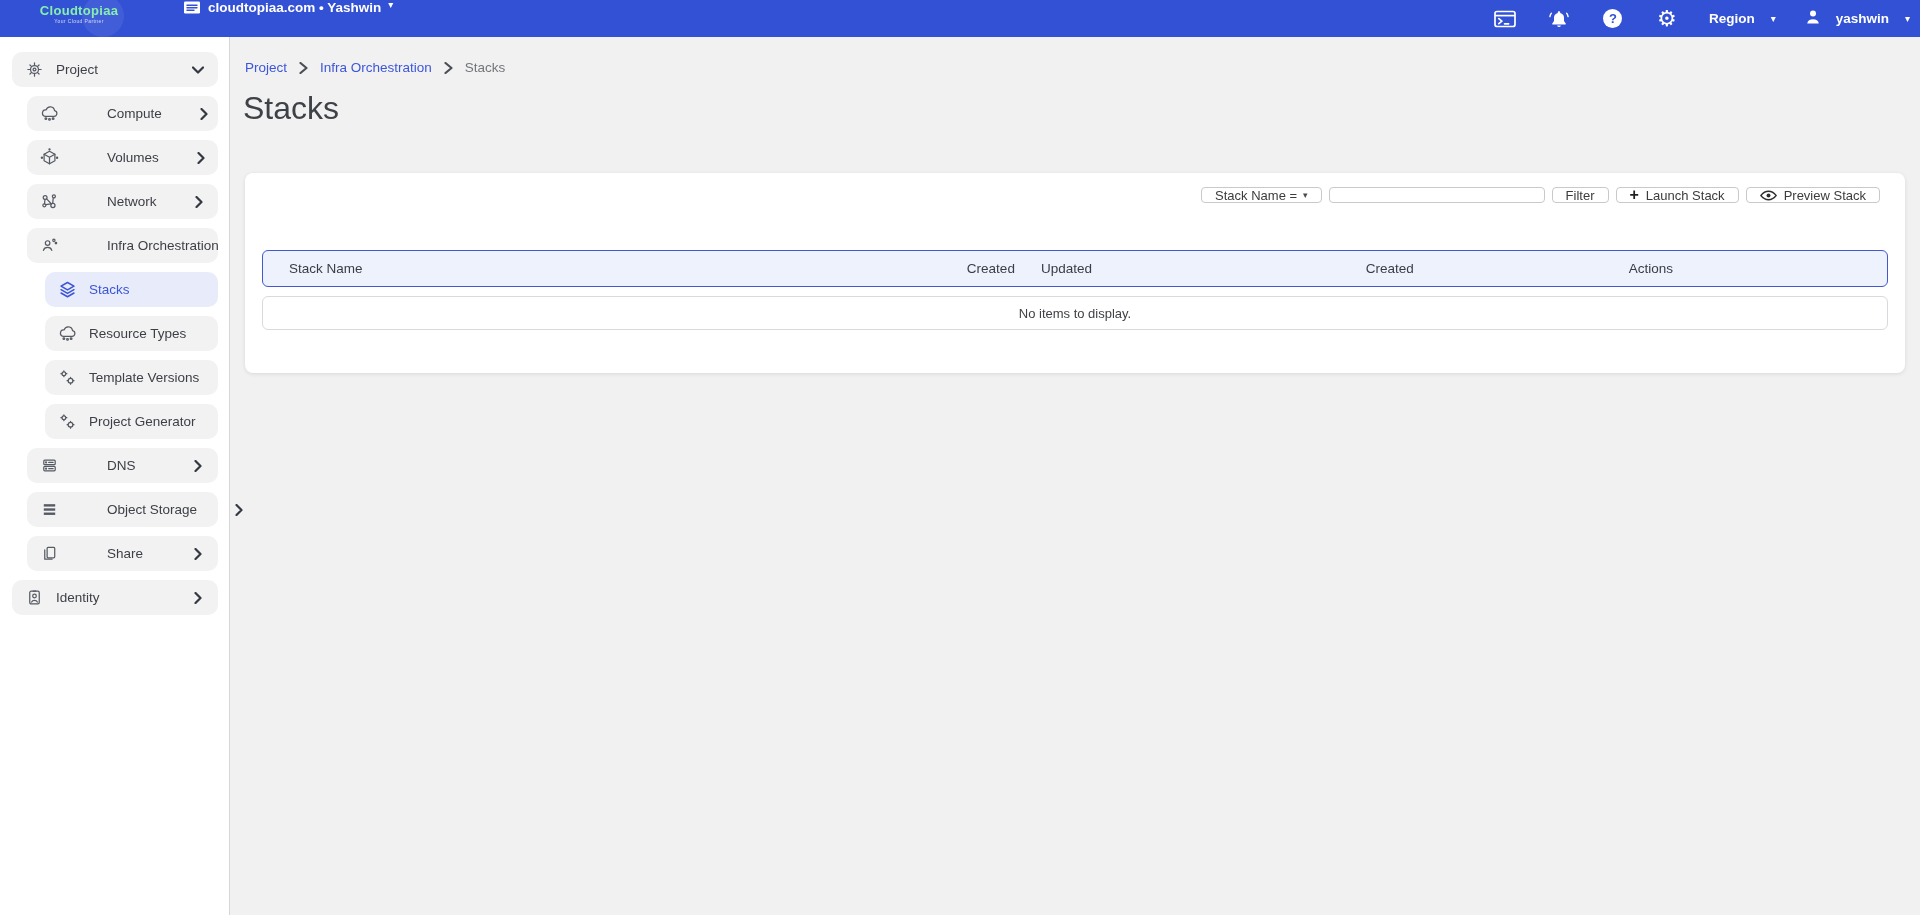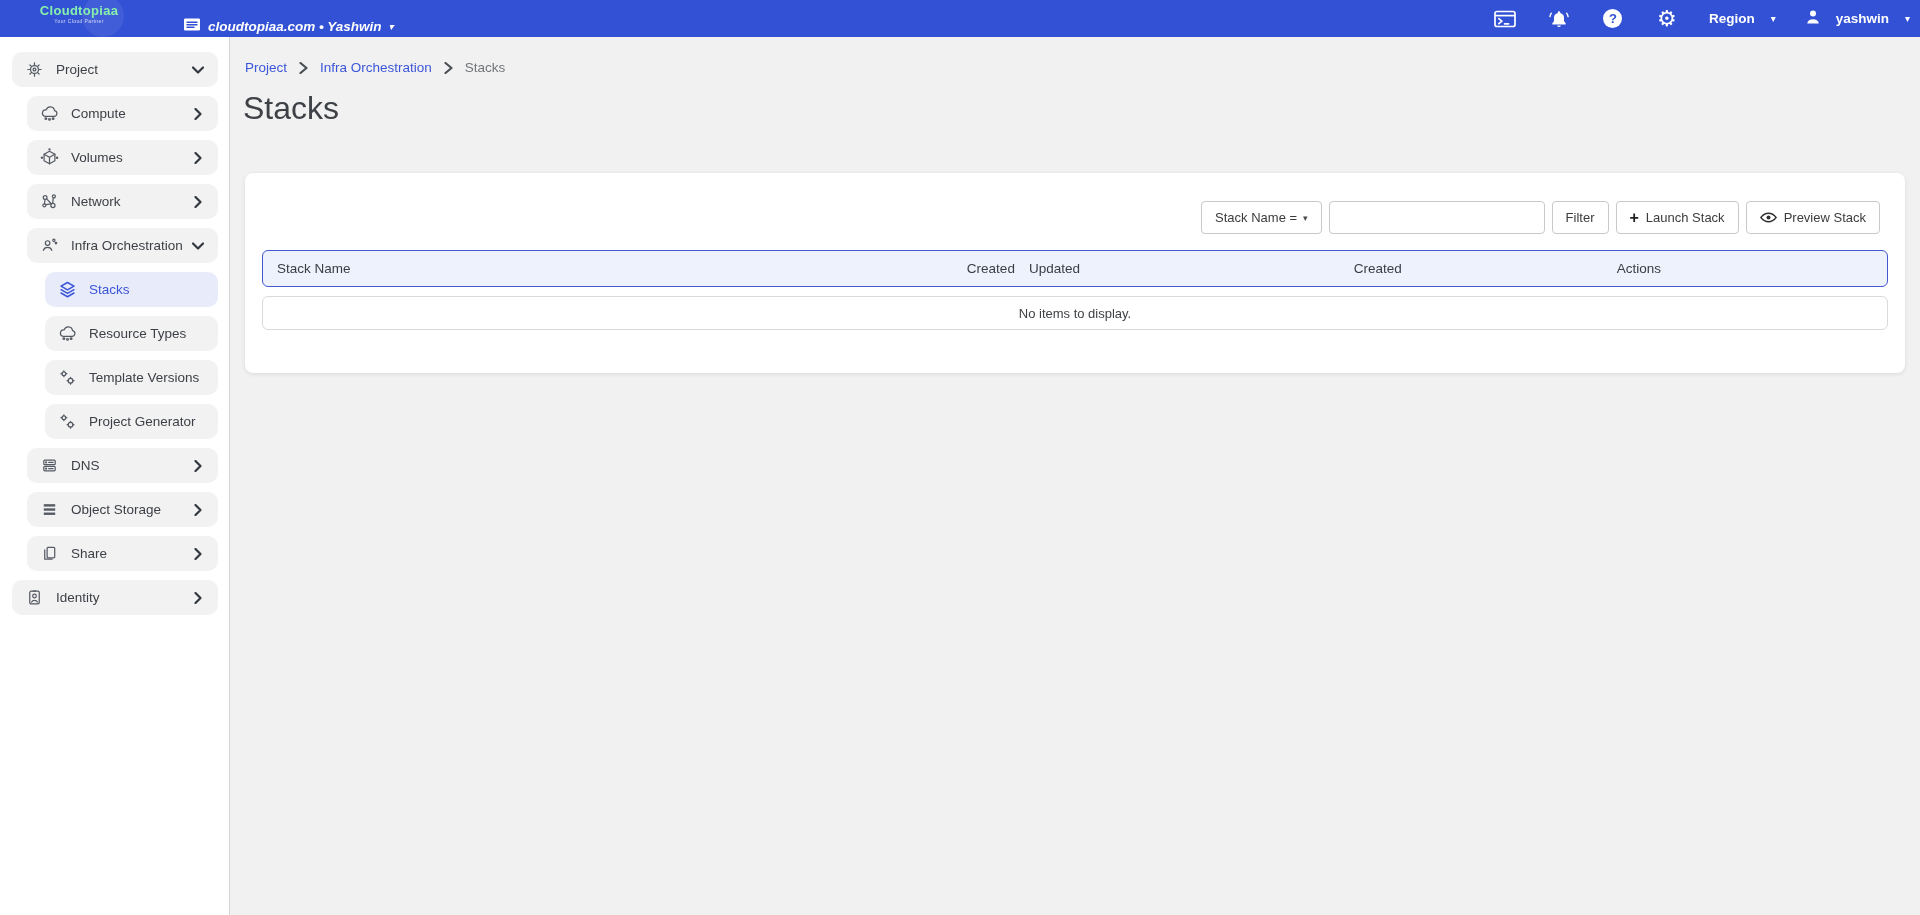--- a/index.html
+++ b/index.html
@@ -23,22 +23,22 @@
     cursor: pointer;
   }
   .logo-blob {
     position: absolute; left: 58px; top: -8px; width: 42px; height: 42px;
     border-radius: 50%; background: rgba(255,255,255,0.07);
   }
   .logo-name { color: #86efac; font-weight: 700; font-size: 13px; letter-spacing: .3px; position: relative; }
   .logo-tagline { color: rgba(255,255,255,.75); font-size: 5px; letter-spacing: .4px; position: relative; }
 
   .context-switch {
-    position: absolute; left: 183px; top: 8px; height: 37px;
-    display: flex; align-items: center; gap: 7px; cursor: pointer; font-style: italic;
+    position: absolute; left: 183px; top: 0; height: 37px;
+    display: flex; align-items: flex-start; gap: 7px; cursor: pointer;
   }
   .context-label { color: #fff; font-size: 13.5px; font-weight: 700; }
   .caret { color: #fff; font-size: 10px; line-height: 1; }
 
   .topbar-right {
     position: absolute; right: 10px; top: 0; height: 37px;
     display: flex; align-items: center; gap: 30px;
   }
   .tb-icon-btn { display: flex; align-items: center; justify-content: center; width: 24px; height: 24px; cursor: pointer; }
   .help-circle {
@@ -55,21 +55,21 @@
     position: absolute; top: 37px; left: 0; width: 230px; height: 878px;
     background: #ffffff; border-right: 1px solid #d6d6d8;
     padding: 15px 11px 0 11px;
   }
   .nav-item {
     height: 35px; border-radius: 10px; background: #f2f2f3;
     display: flex; align-items: center; padding: 0 14px 0 12px;
     margin-bottom: 9px; cursor: pointer; color: #565b63;
   }
   .nav-item.lvl0 { margin-left: 1px; }
-  .nav-item.lvl1 { margin-left: 16px; }
+  .nav-item.lvl1 { margin-left: 16px; gap: 36px; }
   .nav-item.lvl2 { margin-left: 34px; }
   .nav-item.active { background: #e8ecfa; color: #3b55d8; }
   .nav-icon { width: 20px; height: 20px; display: flex; align-items: center; justify-content: center; flex: none; }
   .nav-icon svg { width: 19px; height: 19px; stroke: currentColor; fill: none; stroke-width: 1.3; stroke-linecap: round; stroke-linejoin: round; }
   .nav-item.active .nav-icon svg { stroke-width: 1.6; }
   .nav-label { font-size: 13.5px; color: #3d4046; margin-left: 12px; flex: 1; white-space: nowrap; }
   .nav-item.active .nav-label { color: #3b55d8; }
   .nav-chev { width: 12px; height: 12px; display: flex; align-items: center; justify-content: center; color: #343941; flex: none; }
   .nav-chev svg { stroke: currentColor; fill: none; stroke-width: 2.2; stroke-linecap: round; stroke-linejoin: round; }
 
@@ -90,22 +90,22 @@
   }
 
   .card {
     position: absolute; left: 14px; top: 136px; width: 1660px; height: 200px;
     background: #fff; border-radius: 8px;
     box-shadow: 0 1px 4px rgba(0,0,0,0.10);
   }
 
   
   .toolbar {
-    position: absolute; top: 28px; right: 25px;
-    display: flex; align-items: stretch; gap: 7px; height: 33px;
+    position: absolute; top: 14px; right: 25px;
+    display: flex; align-items: stretch; gap: 7px; height: 16px;
   }
   .btn {
     background: #fff; border: 1px solid #c9c9cb; border-radius: 4px;
     font-family: "Liberation Sans", sans-serif;
     font-size: 13px; color: #3c3c3c; display: flex; align-items: center;
     padding: 0 13px; gap: 7px; cursor: pointer; white-space: nowrap;
   }
   .filter-field-btn { gap: 6px; }
   .filter-field-btn .small-caret { color: #4a4a4a; font-size: 9px; }
   .filter-input {
@@ -115,21 +115,21 @@
   }
   .plus-glyph { font-weight: 700; font-size: 16px; color: #1f1f1f; line-height: 1; }
   .eye-icon svg { display: block; }
 
   
   .table-header {
     position: absolute; left: 17px; top: 77px; width: 1626px; height: 37px;
     background: #eef2fc; border: 1px solid #4358cf; border-radius: 6px;
     display: flex; align-items: center; font-size: 13.5px; color: #393d44;
   }
-  .th { padding-left: 14px; }
+  .th { padding-left: 26px; }
   .th-stack   { width: 27.4%; }
   .th-created { width: 18.9%; text-align: right; }
   .th-updated { width: 20.0%; }
   .th-status  { width: 16.2%; }
   .th-actions { width: 17.5%; }
 
   .empty-row {
     position: absolute; left: 17px; top: 123px; width: 1626px; height: 34px;
     background: #fff; border: 1px solid #d8dade; border-radius: 6px;
     display: flex; align-items: center; justify-content: center;

